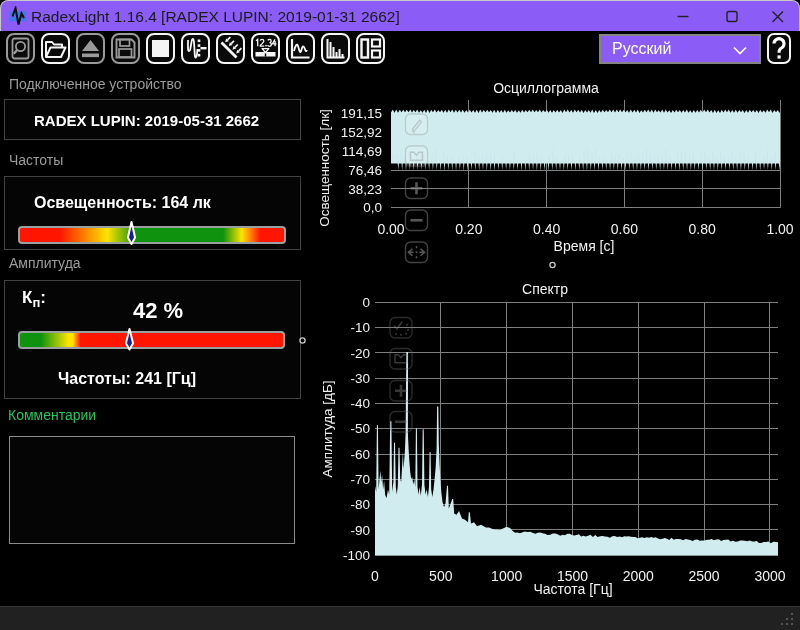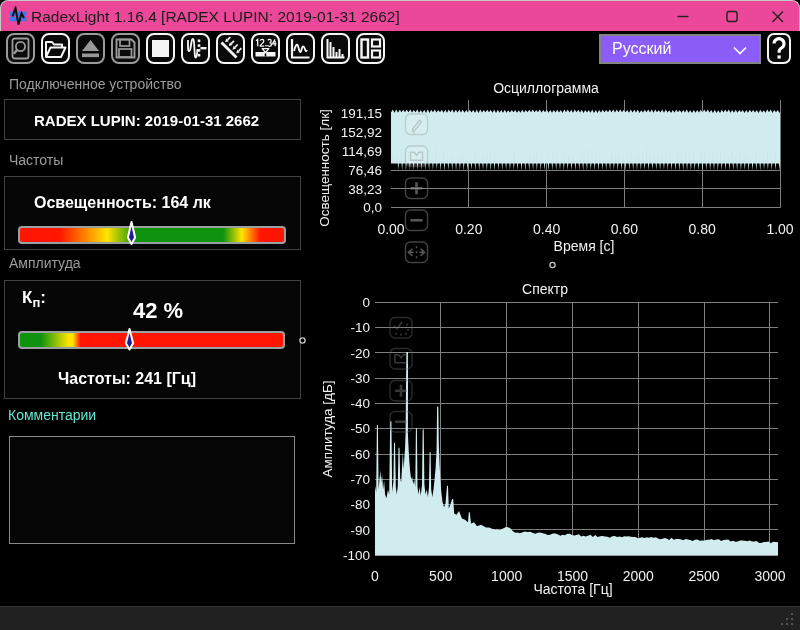--- a/index.html
+++ b/index.html
@@ -1,15 +1,15 @@
 <!DOCTYPE html>
 <html><head><meta charset="utf-8"><style>
 *{margin:0;padding:0;box-sizing:border-box}
 html,body{width:800px;height:630px;background:#000;overflow:hidden;font-family:"Liberation Sans",sans-serif;position:relative}
-.titlebar{position:absolute;left:0;top:0;width:800px;height:31px;background:#ec4899;border-radius:8px 8px 0 0;border:1px solid #c9c9c9;border-bottom:none}
+.titlebar{position:absolute;left:0;top:0;width:800px;height:31px;background:#8b5cf6;border-radius:8px 8px 0 0;border:1px solid #c9c9c9;border-bottom:none}
 .title{position:absolute;left:30px;top:7px;font-size:15.5px;color:#1b1b1b;letter-spacing:0px}
 .tb{position:absolute;top:33px;width:29px;height:31px;border:2px solid #fff;border-radius:8px;background:#0a0a0a;display:flex;align-items:center;justify-content:center}
 .lab{position:absolute;font-size:14px;color:#9c9c9c}
 .box{position:absolute;border:1px solid #424242;background:#050505}
 .bwhite{position:absolute;color:#fff;font-weight:bold;font-size:17px;white-space:nowrap}
 .combo{position:absolute;left:599px;top:34px;width:162px;height:30px;background:#8b5cf6;border:2px solid #848484;color:#fff;font-size:16px;line-height:26px;padding-left:11px}
 .helpb{position:absolute;left:767px;top:33px;width:24px;height:31px;border:2px solid #f5f5f5;border-radius:7px;color:#fff;font-size:23px;font-weight:bold;text-align:center;line-height:27px;background:#0a0a0a}
 .statusbar{position:absolute;left:0;top:606px;width:800px;height:24px;background:#212121;border-top:1px solid #343434}
 .bar{position:absolute;height:18px;border:2px solid #9aa0a0;border-radius:4px}
 </style></head><body>
@@ -123,35 +123,35 @@
     </svg></div>
 <div class="helpb">
     <svg width="20" height="27" viewBox="0 0 20 27" style="position:absolute;left:0px;top:0px">
       <path d="M5.0,8.6 a5.0,5.0 0 1 1 7.5,4.4 c-1.9,1.1 -2.4,2.0 -2.4,3.6 v1.2" fill="none" stroke="#fff" stroke-width="3.1"></path>
       <rect x="8.5" y="20.4" width="3.2" height="3.2" fill="#fff"></rect>
     </svg>
   </div>
 
 <div class="lab" style="left:9px;top:76px">Подключенное устройство</div>
 <div class="box" style="left:4px;top:99px;width:297px;height:41px"></div>
-<div class="bwhite" style="left:34px;top:112px;font-size:15px">RADEX LUPIN: 2019-01-31 2662</div>
+<div class="bwhite" style="left:34px;top:112px;font-size:15px">RADEX LUPIN: 2019-05-31 2662</div>
 
 <div class="lab" style="left:9px;top:152px">Частоты</div>
 <div class="box" style="left:4px;top:176px;width:297px;height:74px"></div>
 <div class="bwhite" style="left:34px;top:194px;font-size:16px">Освещенность: 164 лк</div>
 <div class="bar" style="left:18px;top:226px;width:268px;background:linear-gradient(to right,#ff1500 0%,#ff1500 15%,#ffe400 33%,#0f930f 44%,#0f930f 77%,#ffe400 84%,#ff1500 91%,#ff1500 100%)"></div>
 
 <div class="lab" style="left:9px;top:255px">Амплитуда</div>
 <div class="box" style="left:4px;top:280px;width:297px;height:119px"></div>
 <div class="bwhite" style="left:22px;top:288px">К<span style="font-size:13px;vertical-align:-4px">п</span>:</div>
 <div class="bwhite" style="left:133px;top:298px;font-size:22px">42 %</div>
 <div class="bar" style="left:18px;top:331px;width:267px;background:linear-gradient(to right,#0f930f 0%,#0f930f 8%,#ffe400 18.5%,#ffe400 20%,#ff1500 23%,#ff1500 100%)"></div>
 <div class="bwhite" style="left:58px;top:370px;font-size:16px">Частоты: 241 [Гц]</div>
 
-<div class="lab" style="left:8px;top:407px;color:#5eead4">Комментарии</div>
+<div class="lab" style="left:8px;top:407px;color:#22c55e">Комментарии</div>
 <div class="box" style="left:9px;top:436px;width:286px;height:108px;border-color:#8a8a8a"></div>
 
 <svg width="800" height="630" viewBox="0 0 800 630" style="position:absolute;left:0;top:0">
 <g stroke="#7e7e7e" stroke-width="1">
       <line x1="391" y1="113.5" x2="780" y2="113.5"></line>
       <line x1="391" y1="132.5" x2="780" y2="132.5"></line>
       <line x1="391" y1="151.5" x2="780" y2="151.5"></line>
       <line x1="391" y1="170.5" x2="780" y2="170.5"></line>
       <line x1="391" y1="188.5" x2="780" y2="188.5"></line>
       <line x1="391" y1="207.5" x2="780" y2="207.5"></line>

